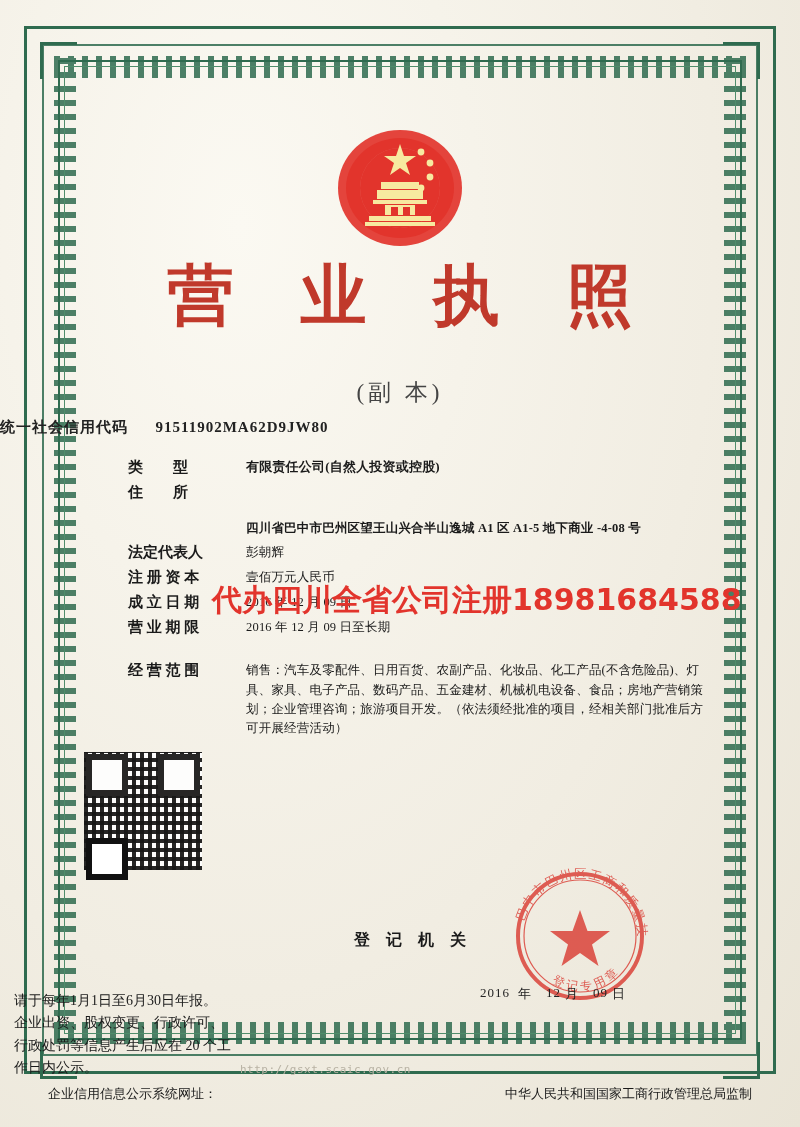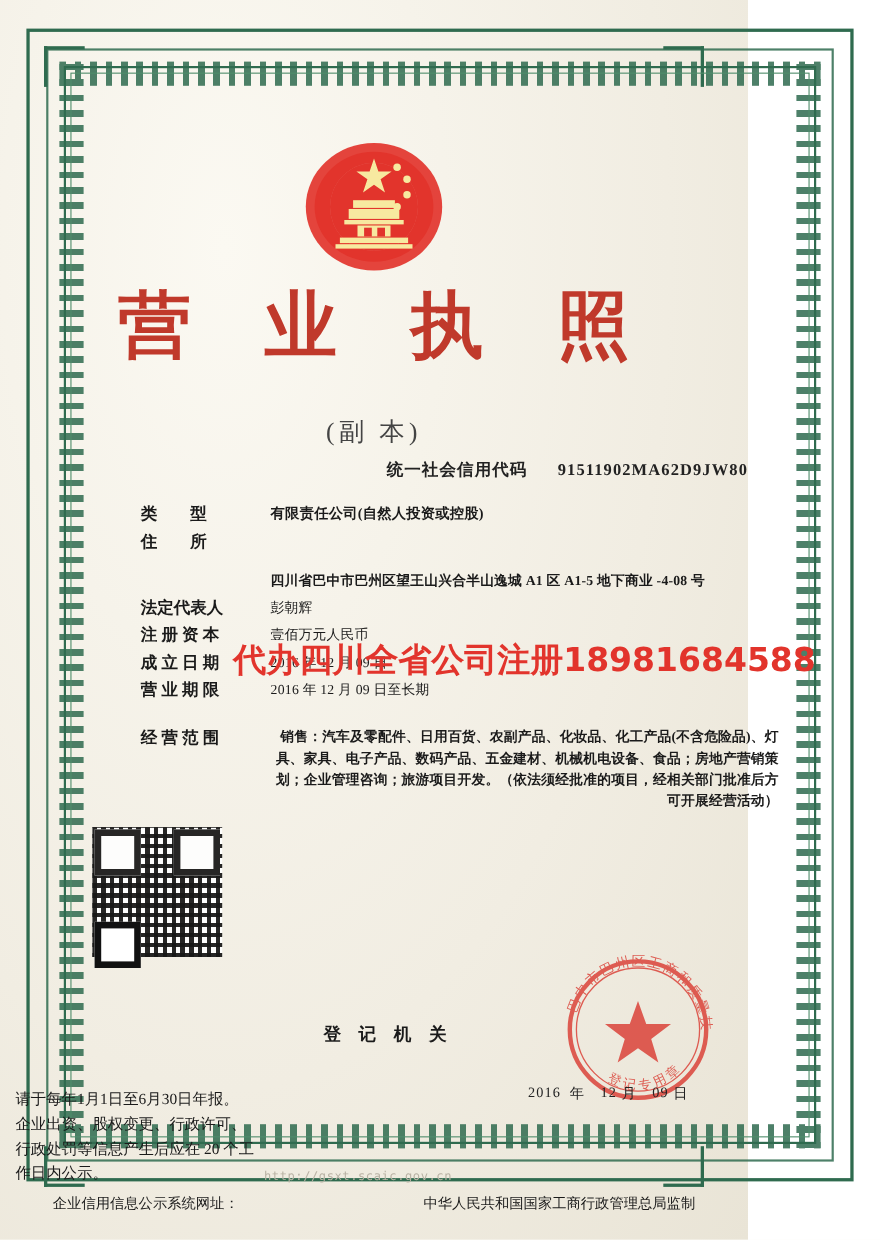--- a/index.html
+++ b/index.html
@@ -11,21 +11,21 @@
     width: 800px;
     height: 1127px;
     font-family: "Liberation Serif", "DejaVu Serif", serif;
     overflow: hidden;
     position: relative;
   }
 
   #license {
     position: absolute;
     left: 0; top: 0;
-    width: 680px;
+    width: 800px;
     height: 1127px;
     background: #f2efe6;
     background-image:
       radial-gradient(ellipse at 30% 20%, #fbf9f2 0%, #f1ede2 60%, #e9e4d6 100%);
   }
 
   
   .border-outer {
     position: absolute;
     left: 24px; top: 26px;
@@ -111,26 +111,25 @@
     text-align: center;
     font-size: 23px;
     letter-spacing: 4px;
     color: #444;
     margin-top: 17px;
   }
   .credit-code {
     position: absolute;
     top: 418px;
     left: 0; right: 0;
-    text-align: right;
+    text-align: left;
     font-size: 15px;
     font-weight: bold;
     letter-spacing: 1px;
     color: #222;
-    padding-left: 70px;
   }
 
   
   .fields {
     position: absolute;
     left: 128px;
     top: 458px;
     width: 580px;
   }
   .row {
@@ -154,21 +153,21 @@
     flex: 1;
     font-size: 13px;
     font-weight: bold;
     color: #1a1a1a;
     line-height: 1.45;
     letter-spacing: .2px;
   }
   .value.small { font-size: 12.5px; font-weight: normal; }
   .row.addr .value { font-size: 12.5px; margin-top: 36px; }
   .row.scope { margin-top: 24px; }
-  .row.scope .value { font-size: 12.5px; line-height: 1.55; font-weight: bold; text-align: right; }
+  .row.scope .value { font-size: 12.5px; line-height: 1.55; font-weight: normal; }
 
   
   .ad-overlay {
     position: absolute;
     left: 212px;
     top: 580px;
     font-family: "DejaVu Sans", "Liberation Sans", sans-serif;
     font-size: 30px;
     font-weight: bold;
     color: #e2342c;

